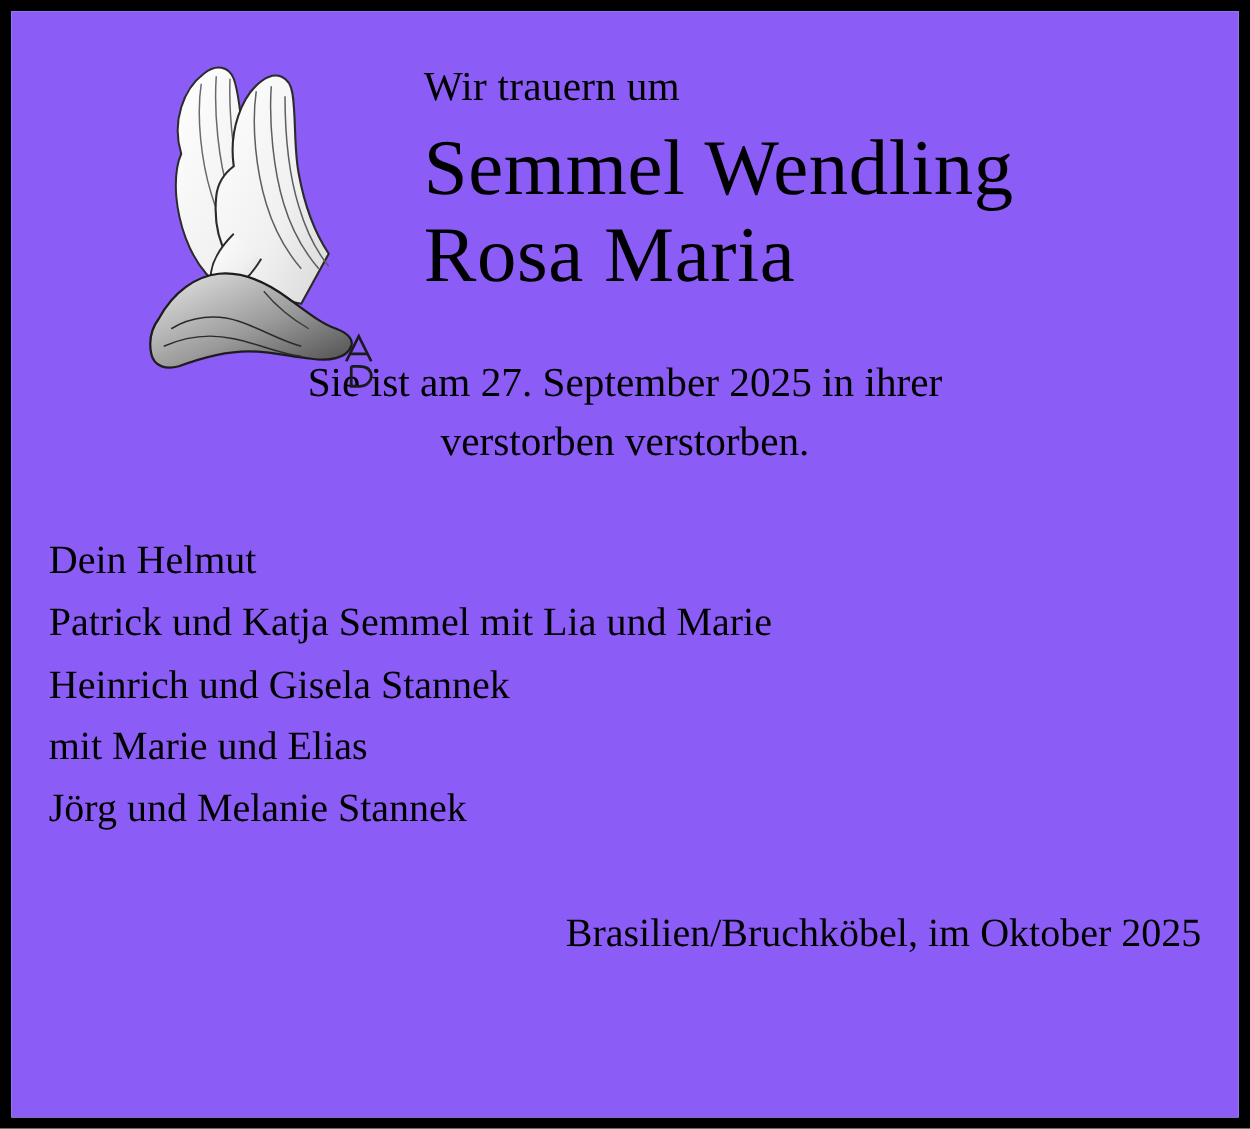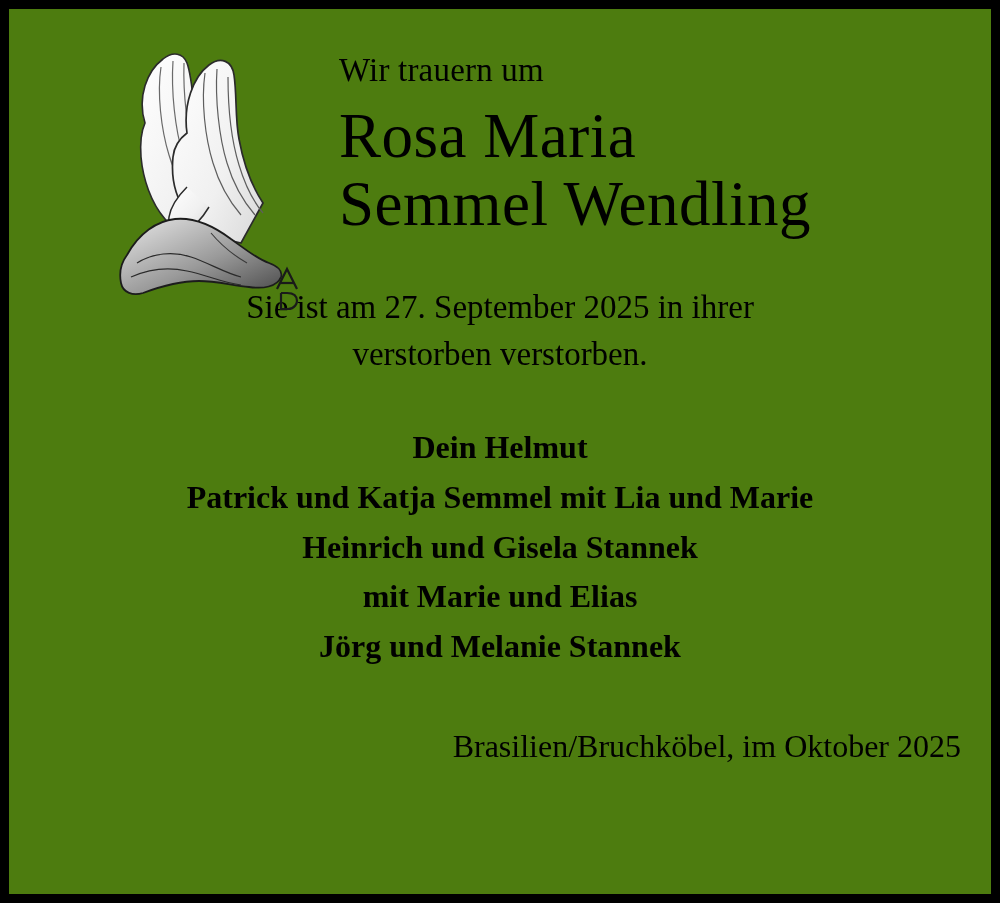--- a/index.html
+++ b/index.html
@@ -21,21 +21,21 @@
     height: 903px;
     background: #ffffff;
     border: 9px solid #000000;
     padding: 0;
   }
   .inner {
     position: relative;
     box-sizing: border-box;
     width: 100%;
     height: 100%;
-    background: #4d7c0f;
+    background: #8b5cf6;
     padding: 18px 30px 20px 30px;
   }
 
   
   .hands-wrap {
     position: absolute;
     left: 82px;
     top: 28px;
     width: 220px;
     height: 280px;
@@ -66,22 +66,22 @@
   
   .death-text {
     margin-top: 44px;
     text-align: center;
     font-size: 33px;
     line-height: 1.44;
     padding: 0 40px;
   }
   .family-block {
     margin-top: 44px;
-    text-align: center;
-    font-weight: bold;
+    text-align: left;
+    font-weight: normal;
     font-size: 32px;
     line-height: 1.56;
   }
   .place-date {
     margin-top: 56px;
     text-align: right;
     font-size: 32px;
   }
 </style>
 </head>
@@ -133,22 +133,22 @@
         <g stroke="#1a1a1a" stroke-width="2.2" fill="none">
           <path d="M186 252 L196 232 L206 252"></path>
           <path d="M189 246 L203 246"></path>
           <path d="M190 256 L190 272 L197 272 C204 272 206 266 206 264 C206 258 202 256 196 256 L190 256"></path>
         </g>
       </svg>
     </div>
 
     <div class="header-block">
       <div class="intro-line">Wir trauern um</div>
+      <div class="name-line second">Semmel Wendling</div>
       <div class="name-line">Rosa Maria</div>
-      <div class="name-line second">Semmel Wendling</div>
     </div>
 
     <div class="death-text">
       <div>Sie ist am 27. September 2025 in ihrer</div>
       <div>verstorben verstorben.</div>
     </div>
 
     <div class="family-block">
       <div>Dein Helmut</div>
       <div>Patrick und Katja Semmel mit Lia und Marie</div>

